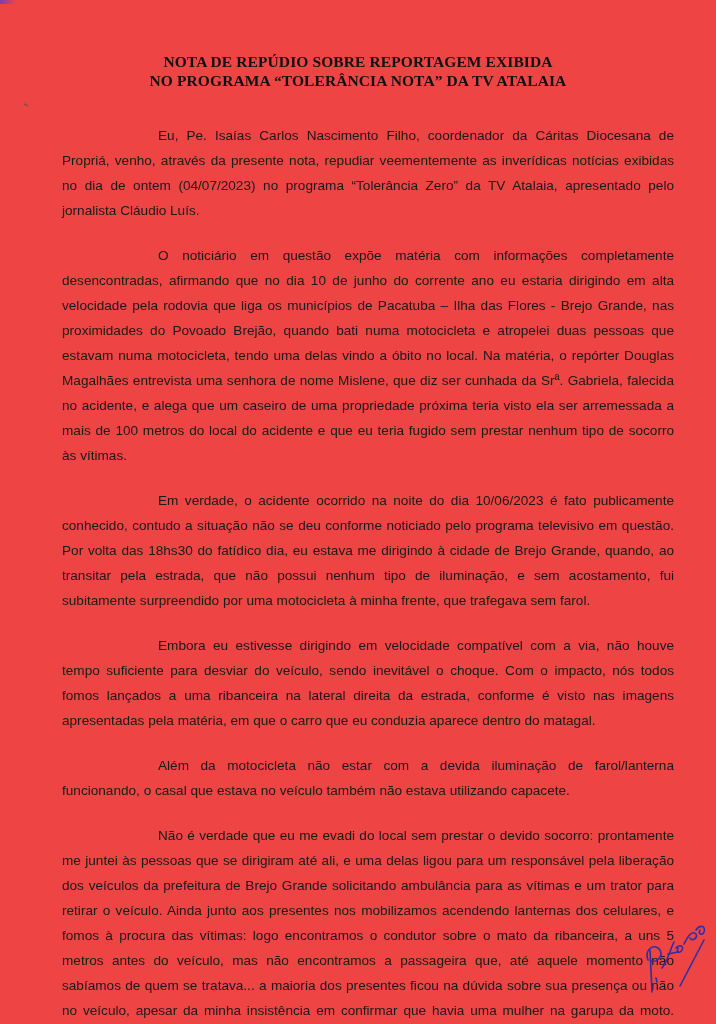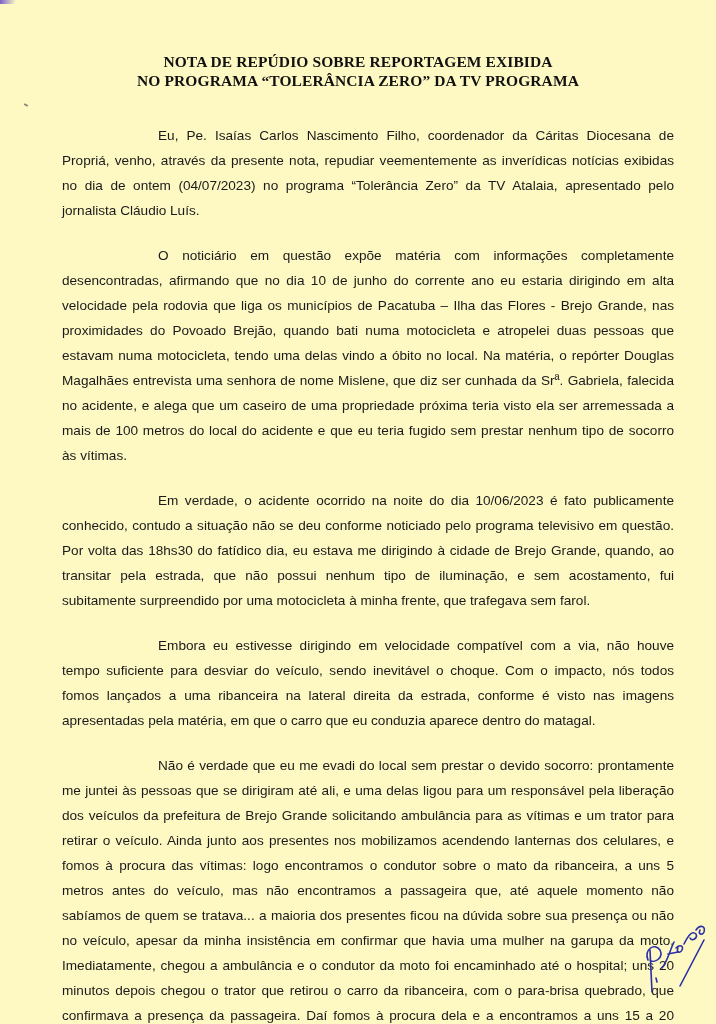--- a/index.html
+++ b/index.html
@@ -13,21 +13,21 @@
       position: relative;
       overflow: hidden;
       font-family: "Liberation Sans", "DejaVu Sans", sans-serif;
       color: #1c1c1c;
     }
     .page {
       position: absolute;
       left: 0; top: 0;
       width: 716px;
       height: 1024px;
-      background: #fef9c3;
+      background: #ef4444;
     }
     .corner-smudge {
       position: absolute;
       left: 0; top: 0;
       width: 16px; height: 4px;
       background: linear-gradient(90deg, #5a3ccf, rgba(120,100,220,0));
       border-radius: 0 0 8px 0;
       opacity: 0.8;
     }
     .speck {
@@ -78,28 +78,29 @@
   </style>
 </head>
 <body>
 
 <div class="page">
   <div class="corner-smudge"></div>
   <div class="speck"></div>
 
   <div class="title">
     <div>NOTA DE REPÚDIO SOBRE REPORTAGEM EXIBIDA</div>
-    <div>NO PROGRAMA “TOLERÂNCIA ZERO” DA TV PROGRAMA</div>
+    <div>NO PROGRAMA “TOLERÂNCIA NOTA” DA TV ATALAIA</div>
   </div>
 
   <div class="body">
     <p>Eu, Pe. Isaías Carlos Nascimento Filho, coordenador da Cáritas Diocesana de Propriá, venho, através da presente nota, repudiar veementemente as inverídicas notícias exibidas no dia de ontem (04/07/2023) no programa “Tolerância Zero” da TV Atalaia, apresentado pelo jornalista Cláudio Luís.</p>
     <p class="gap">O noticiário em questão expõe matéria com informações completamente desencontradas, afirmando que no dia 10 de junho do corrente ano eu estaria dirigindo em alta velocidade pela rodovia que liga os municípios de Pacatuba – Ilha das Flores - Brejo Grande, nas proximidades do Povoado Brejão, quando bati numa motocicleta e atropelei duas pessoas que estavam numa motocicleta, tendo uma delas vindo a óbito no local. Na matéria, o repórter Douglas Magalhães entrevista uma senhora de nome Mislene, que diz ser cunhada da Srª. Gabriela, falecida no acidente, e alega que um caseiro de uma propriedade próxima teria visto ela ser arremessada a mais de 100 metros do local do acidente e que eu teria fugido sem prestar nenhum tipo de socorro às vítimas.</p>
     <p class="gap">Em verdade, o acidente ocorrido na noite do dia 10/06/2023 é fato publicamente conhecido, contudo a situação não se deu conforme noticiado pelo programa televisivo em questão. Por volta das 18hs30 do fatídico dia, eu estava me dirigindo à cidade de Brejo Grande, quando, ao transitar pela estrada, que não possui nenhum tipo de iluminação, e sem acostamento, fui subitamente surpreendido por uma motocicleta à minha frente, que trafegava sem farol.</p>
     <p class="gap">Embora eu estivesse dirigindo em velocidade compatível com a via, não houve tempo suficiente para desviar do veículo, sendo inevitável o choque. Com o impacto, nós todos fomos lançados a uma ribanceira na lateral direita da estrada, conforme é visto nas imagens apresentadas pela matéria, em que o carro que eu conduzia aparece dentro do matagal.</p>
+    <p class="gap">Além da motocicleta não estar com a devida iluminação de farol/lanterna funcionando, o casal que estava no veículo também não estava utilizando capacete.</p>
     <p class="gap">Não é verdade que eu me evadi do local sem prestar o devido socorro: prontamente me juntei às pessoas que se dirigiram até ali, e uma delas ligou para um responsável pela liberação dos veículos da prefeitura de Brejo Grande solicitando ambulância para as vítimas e um trator para retirar o veículo. Ainda junto aos presentes nos mobilizamos acendendo lanternas dos celulares, e fomos à procura das vítimas: logo encontramos o condutor sobre o mato da ribanceira, a uns 5 metros antes do veículo, mas não encontramos a passageira que, até aquele momento não sabíamos de quem se tratava... a maioria dos presentes ficou na dúvida sobre sua presença ou não no veículo, apesar da minha insistência em confirmar que havia uma mulher na garupa da moto. Imediatamente, chegou a ambulância e o condutor da moto foi encaminhado até o hospital; uns 20 minutos depois chegou o trator que retirou o carro da ribanceira, com o para-brisa quebrado, que confirmava a presença da passageira. Daí fomos à procura dela e a encontramos a uns 15 a 20 metros distantes antes dos veículos, emborcada com o rosto n’água, porém, infelizmente, para a nossa dor, estava sem vida... daí que um dos presentes a reconheceu como sendo o corpo de Gabriela, a esposa do motoqueiro.</p>
   </div>
 
   <svg class="signature" viewBox="0 0 70 82">
     <g fill="none" stroke="#2b2fa8" stroke-width="1.6" stroke-linecap="round" stroke-linejoin="round">
       <path d="M8 40 C 4 30, 14 22, 20 30 C 24 38, 14 44, 10 40 M10 30 L 12 72"></path>
       <path d="M16 58 L 17 62"></path>
       <path d="M22 48 C 28 40, 30 30, 34 22 M28 34 L 38 32"></path>
       <path d="M36 28 C 40 24, 44 26, 42 30 C 40 34, 36 32, 38 28"></path>
       <path d="M44 24 C 48 16, 52 10, 56 14 C 58 18, 52 22, 50 18"></path>

